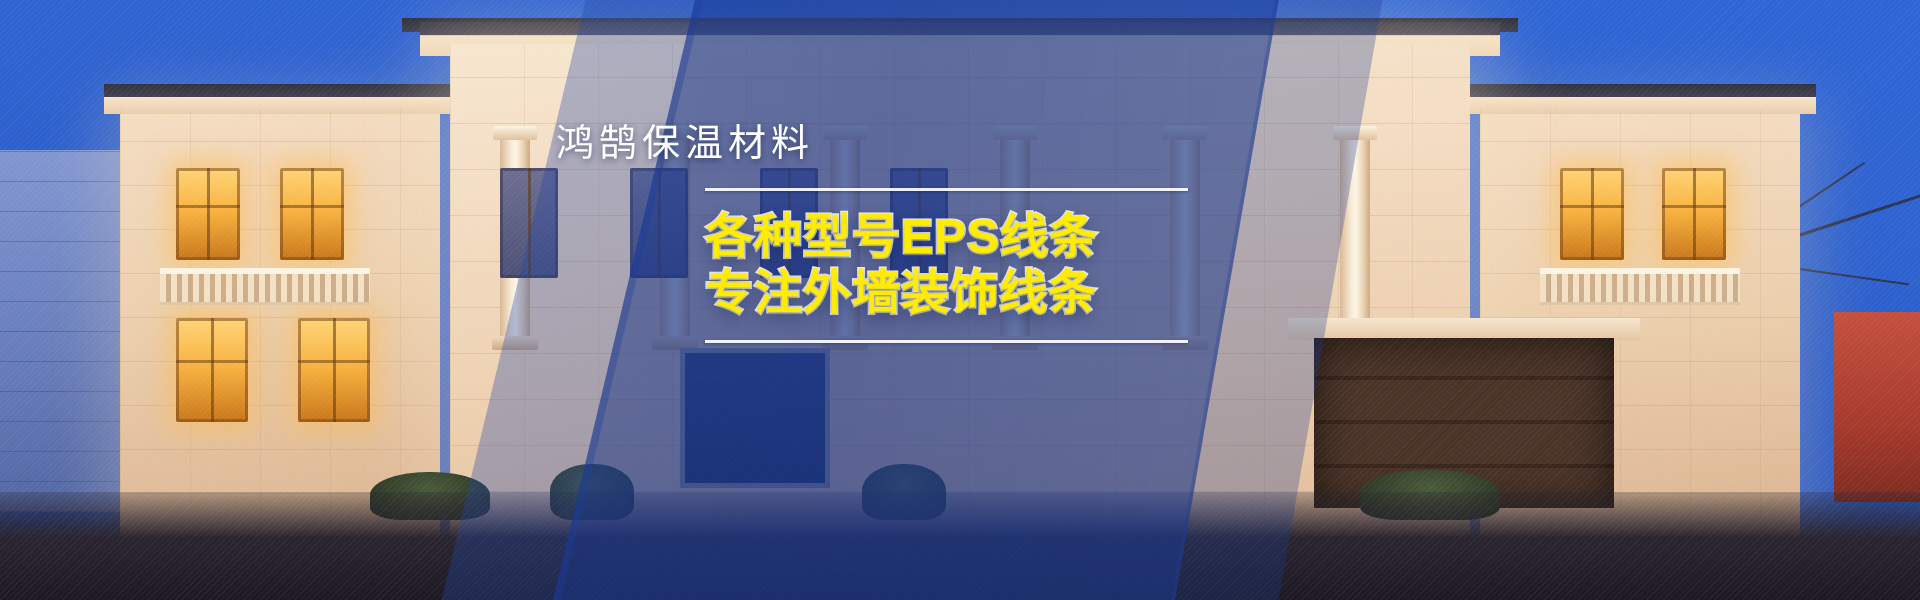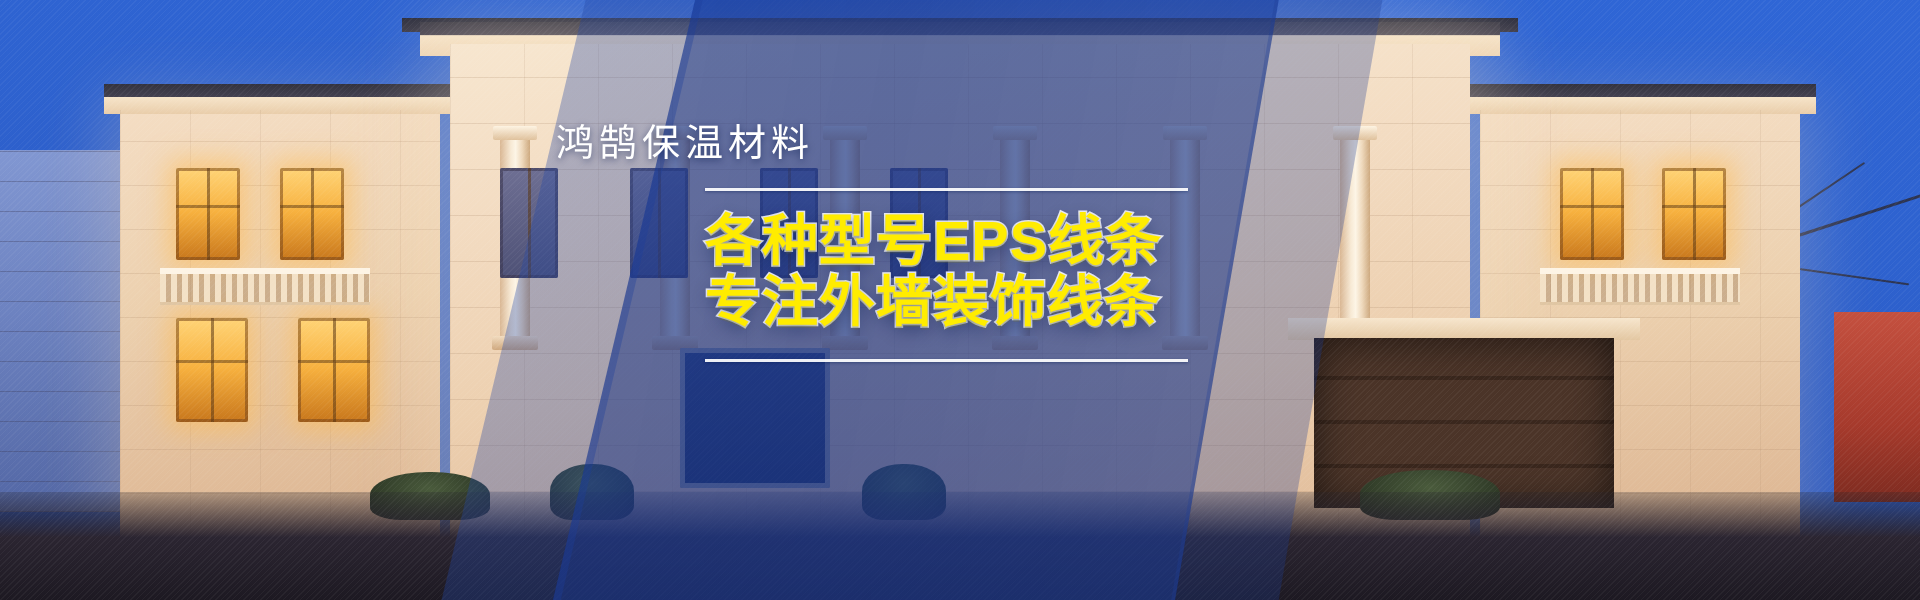--- a/index.html
+++ b/index.html
@@ -219,33 +219,33 @@
     height: 3px;
     background: rgba(255,255,255,.92);
     margin: 26px 0 0 149px;
     width: 483px;
     box-shadow: 0 1px 3px rgba(0,25,80,.4);
   }
   .rule.bottom { margin-top: 20px; }
 
   .headline {
     margin: 18px 0 0 149px;
-    font-size: 56px;
+    font-size: 48px;
     font-weight: 700;
     line-height: 1.16;
     color: #ffec00;
     letter-spacing: 1px;
     white-space: nowrap;
     -webkit-text-stroke: 3px rgba(255,255,255,.9);
     paint-order: stroke fill;
     text-shadow:
       0 3px 0 rgba(120,120,40,.25),
       0 6px 16px rgba(0,20,70,.45);
   }
-  .headline .l2 { display:block;font-family:Liberation Mono, monospace; }
+  .headline .l2 { display:block; }
 
   .tagline {
     margin: 26px 0 0 149px;
     color:#ffffff;
     font-size: 30px;
     letter-spacing: 3px;
     white-space: nowrap;
     text-shadow: 0 2px 8px rgba(0,20,70,.6);
   }
 </style>

